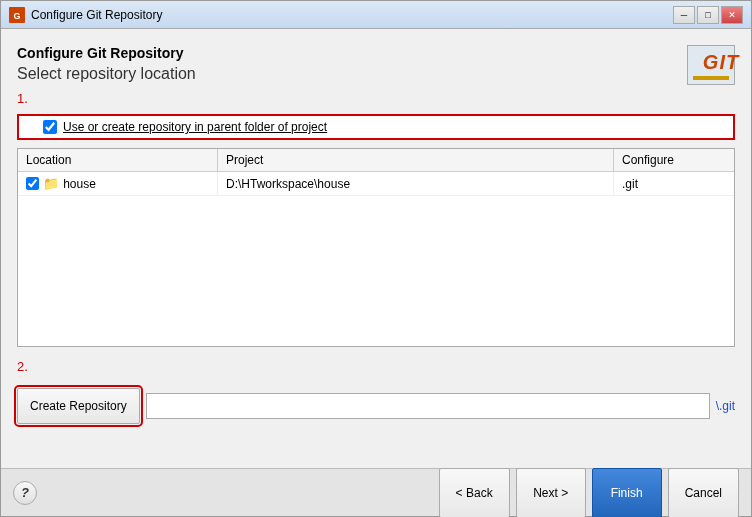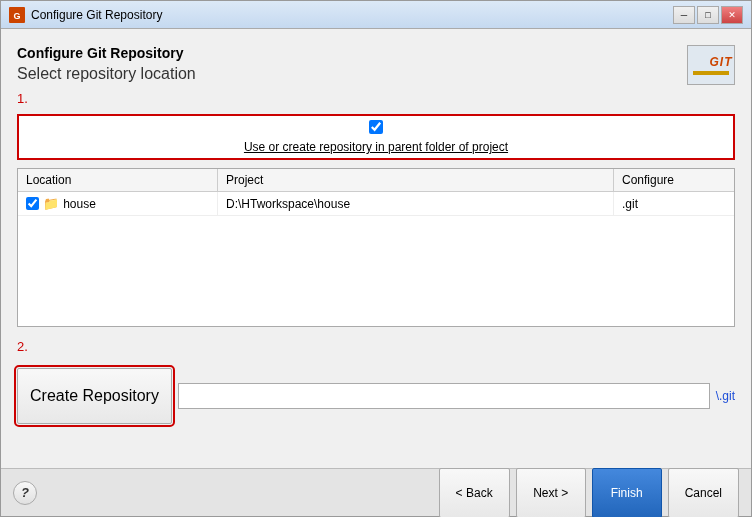--- a/index.html
+++ b/index.html
@@ -107,40 +107,39 @@
       font-style: italic;
       color: #cc4400;
       flex-shrink: 0;
     }
     .git-logo-inner {
       display: flex;
       flex-direction: column;
       align-items: center;
     }
     .git-text {
-      font-size: 12px;
+      font-size: 20px;
       font-weight: bold;
       color: #cc4400;
       letter-spacing: 1px;
       margin-left: 20px;
     }
     .git-bar {
       width: 36px;
       height: 4px;
       background: #cc9900;
       margin-top: 2px;
     }
     .checkbox-row {
       display: flex;
       align-items: center;
       gap: 6px;
       border: 2px solid #cc0000;
-      padding: 4px 13px;
+      padding: 4px 24px;
       background: white;
-      flex-direction: column;
     }
     .checkbox-row input[type="checkbox"] {
       width: 14px;
       height: 14px;
       cursor: pointer;
     }
     .checkbox-label {
       font-size: 12px;
       color: #000;
       text-decoration: underline;
@@ -207,24 +206,24 @@
       padding: 4px 0 2px 0;
     }
     .bottom-bar {
       display: flex;
       align-items: center;
       gap: 6px;
       padding: 4px 0 12px 0;
       flex-shrink: 0;
     }
     .create-repo-btn {
-      padding: 18px 12px;
+      padding: 10px 12px;
       background: linear-gradient(to bottom, #f8f8f8, #e8e8e8);
       border: 1px solid #aaa;
-      font-size: 16px;
+      font-size: 12px;
       cursor: pointer;
       border-radius: 2px;
       white-space: nowrap;
       outline: 2px solid #cc0000;
       outline-offset: 1px;
     }
     .path-input {
       flex: 1;
       height: 26px;
       border: 1px solid #aaa;

